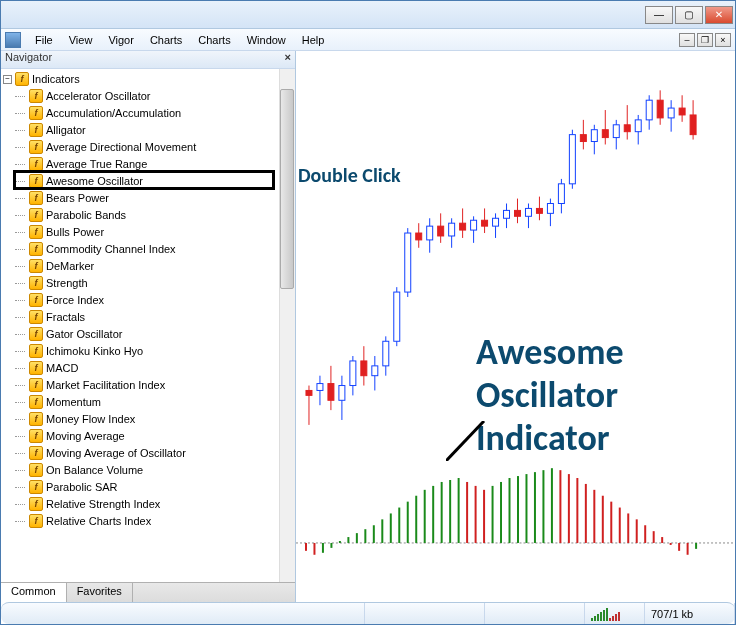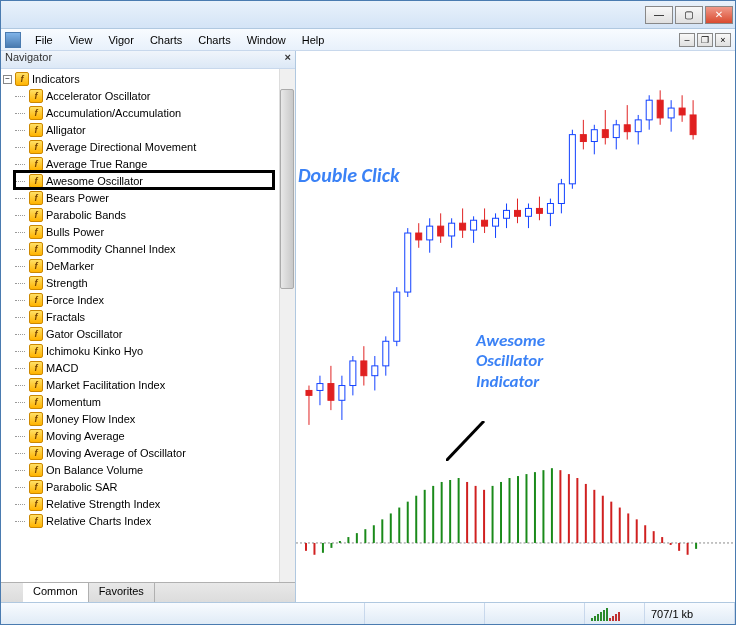--- a/index.html
+++ b/index.html
@@ -26,33 +26,33 @@
 .tree-scroll { position: absolute; right: 0; top: 0; width: 16px; height: 100%; background: #f0f0f0; border-left: 1px solid #ddd; }
 .tree-thumb { position: absolute; right: 1px; top: 20px; width: 14px; height: 200px; background: linear-gradient(90deg,#e8e8e8,#c8c8c8); border-radius: 2px; border: 1px solid #aaa; }
 
 .tree-root { display: flex; align-items: center; padding: 1px 2px; cursor: pointer; }
 .expander { width: 9px; height: 9px; border: 1px solid #888; display: flex; align-items: center; justify-content: center; font-size: 8px; line-height: 1; margin-right: 3px; background: #fff; }
 .tree-ic { width: 14px; height: 14px; background: linear-gradient(#ffe066,#ffb300); border: 1px solid #cc8800; border-radius: 2px; margin-right: 3px; display: flex; align-items: center; justify-content: center; font-size: 9px; font-style: italic; font-weight: bold; color: #774400; }
 .tree-item { display: flex; align-items: center; padding: 1px 2px 1px 28px; cursor: pointer; height: 17px; position: relative; }
 .tree-item::before { content: ""; position: absolute; left: 14px; top: 50%; width: 10px; height: 1px; border-top: 1px dotted #999; }
 .highlight-box { position: absolute; border: 3px solid #000; left: 12px; width: 262px; height: 20px; pointer-events: none; z-index: 5; }
 
-.nav-tabs { height: 20px; background: linear-gradient(#e8e8e8,#dcdcdc); display: flex; border-top: 1px solid #b0b0b0; padding-left: 22px; }
+.nav-tabs { height: 20px; background: linear-gradient(#e8e8e8,#dcdcdc); display: flex; border-top: 1px solid #b0b0b0; }
 .nav-tab { padding: 2px 10px; border-right: 1px solid #b0b0b0; cursor: pointer; }
 .nav-tab.active { background: #fff; }
 
 .chart-area { flex: 1; position: relative; background: #fff; }
 .chart-svg { width: 100%; height: 100%; }
 
-.annot { position: absolute; font-family: Calibri, Arial; font-weight: bold; color: #3b82f6; font-style: italic; }
+.annot { position: absolute; font-family: Calibri, Arial; font-weight: bold; color: #0c4a6e; }
 .annot.dbl { left: 2px; top: 112px; font-size: 20px; }
-.annot.big { left: 180px; top: 280px; font-size: 17px; line-height: 1.2; }
+.annot.big { left: 180px; top: 280px; font-size: 36px; line-height: 1.2; }
 .annot-line { position: absolute; left: 150px; top: 370px; width: 40px; height: 40px; }
 
-.statusbar { height: 22px; background: linear-gradient(#f8fbff,#e0ebf6); border-top: 1px solid #b0c8e0; display: flex; align-items: center; }
+.statusbar { height: 22px; background: linear-gradient(#f8fbff,#e0ebf6); border-top: 1px solid #b0c8e0; display: flex; align-items: center; border-radius: 8px; }
 .status-cell { border-right: 1px solid #c8d8ec; height: 100%; display: flex; align-items: center; padding: 0 6px; }
 .status-cell.wide { flex: 1; }
 .conn-graph { width: 36px; height: 14px; display: flex; align-items: flex-end; gap: 1px; }
 .conn-bar { width: 2px; background: #2a8a2a; }
 .conn-bar.r { background: #c03030; }
 </style>
 </head>
 <body>
 
 <div class="window">

